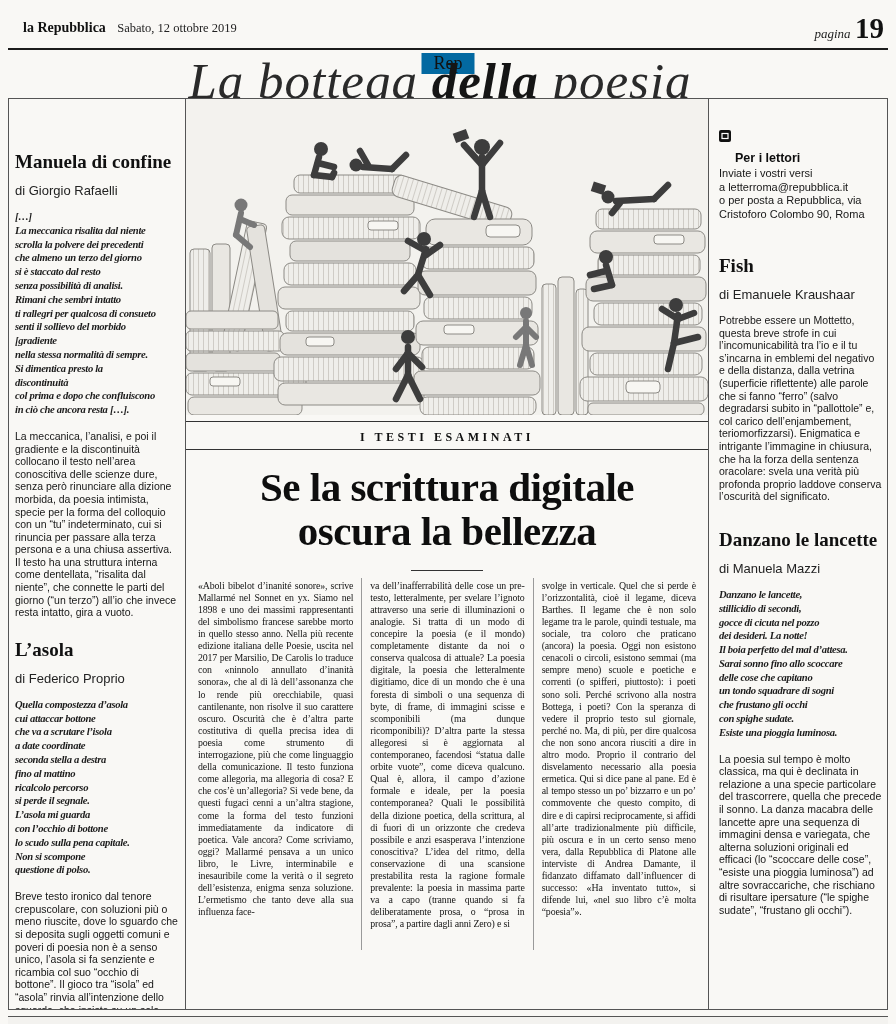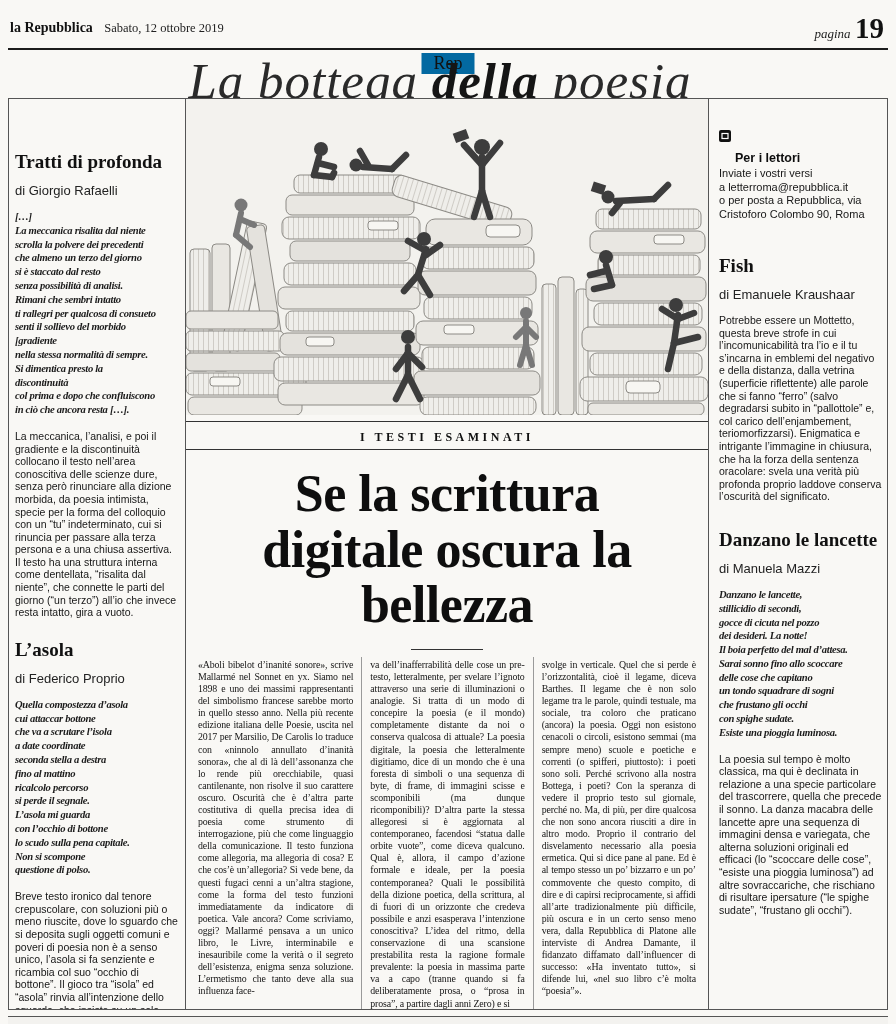--- a/index.html
+++ b/index.html
@@ -1,20 +1,20 @@
 <!DOCTYPE html>
 <html lang="it"><head>
 <meta charset="utf-8">
 <style>
   html,body{margin:0;padding:0;}
   body{width:896px;height:1024px;background:#e8e6e2;font-family:"Liberation Sans",sans-serif;}
   .page{position:relative;width:896px;height:1024px;background:#f9f8f5;color:#1a1a1a;overflow:hidden;}
 
   
-  .masthead-row{position:absolute;top:18px;left:10px;right:10px;height:30px;}
+  .masthead-row{position:absolute;top:18px;left:23px;right:10px;height:30px;}
   .masthead{font-family:"Liberation Serif",serif;font-weight:bold;font-size:14px;color:#111;}
   .date{font-family:"Liberation Serif",serif;font-size:12.5px;color:#222;margin-left:7px;}
   .pagina-wrap{position:absolute;right:2px;top:-6px;white-space:nowrap;}
   .pagina-word{font-family:"Liberation Serif",serif;font-style:italic;font-size:13px;color:#222;}
   .pagina-num{font-family:"Liberation Serif",serif;font-weight:bold;font-size:29px;color:#111;}
   .rep-line{position:absolute;top:48px;left:8px;right:8px;height:2px;background:#1c1c1c;}
   .rep-word{position:absolute;top:38px;left:50%;transform:translateX(-50%);background:#0369a1;
             padding:0 12px;font-family:"Liberation Serif",serif;font-weight:normal;font-size:18px;color:#111;margin-top:15px;}
   .main-title{position:absolute;top:52px;left:0;right:16px;text-align:center;
               font-family:"Liberation Serif",serif;font-style:italic;font-size:51px;color:#2a2a2a;letter-spacing:1px;}
@@ -31,21 +31,21 @@
   .sec-title{font-family:"Liberation Serif",serif;font-weight:bold;font-size:19px;color:#111;margin:0 0 10px 0;}
   .byline-sm{font-size:13px;color:#222;margin:0 0 12px 0;}
   .poem{font-family:"Liberation Serif",serif;font-style:italic;font-weight:bold;font-size:10.6px;
         line-height:13.8px;letter-spacing:-0.3px;white-space:pre-line;color:#1b1b1b;margin:0 0 13px 0;}
   .comment{font-size:10.5px;line-height:12.6px;color:#161616;margin:0 0 20px 0;}
 
   
   .illo{display:block;width:522px;height:316px;}
   .kicker-band{border-top:1px solid #333;border-bottom:1px solid #333;margin-top:6px;padding:5px 0 4px 0;text-align:center;}
   .kicker{font-family:"Liberation Serif",serif;font-weight:bold;font-size:12px;letter-spacing:3.5px;color:#111;}
-  .headline{font-family:"Liberation Serif",serif;font-weight:bold;font-size:52px;line-height:1.07;
+  .headline{font-family:"Liberation Serif",serif;font-weight:bold;font-size:41px;line-height:1.07;
             letter-spacing:-0.5px;text-align:center;color:#0e0e0e;margin:16px 30px 0 30px;}
   .byline-rule{width:72px;border-top:1px solid #333;margin:16px auto 7px auto;}
   .byline-c{text-align:center;font-family:"Liberation Serif",serif;font-size:12.5px;color:#111;margin-bottom:12px;}
   .byline-c .di{font-style:italic;font-weight:normal;}
   .byline-c .nm{font-weight:bold;}
   .article{display:flex;margin:2px 4px 0 4px;height:372px;overflow:hidden;}
   .art-col{width:33.33%;box-sizing:border-box;padding:2px 8px 0 8px;
            font-family:"Liberation Serif",serif;font-size:9.9px;line-height:12.1px;letter-spacing:-0.15px;
            text-align:justify;color:#151515;overflow:hidden;}
   .art-col + .art-col{border-left:1px solid #9a9a9a;}
@@ -73,21 +73,21 @@
   </div>
   <div class="rep-line"></div>
   <div class="rep-word">Rep</div>
   <div class="main-title">
     <span>La bottega </span><span class="b">della</span><span> poesia</span>
   </div>
 
   <div class="frame">
 
     <div class="col-left">
-      <h2 class="sec-title">Tratti di profonda</h2>
+      <h2 class="sec-title">Manuela di confine</h2>
       <p class="byline-sm">di Giorgio Rafaelli</p>
       <div class="poem">[…]
 La meccanica risalita dal niente
 scrolla la polvere dei precedenti
 che almeno un terzo del giorno
 si è staccato dal resto
 senza possibilità di analisi.
 Rimani che sembri intatto
 ti rallegri per qualcosa di consueto
 senti il sollievo del morbido

